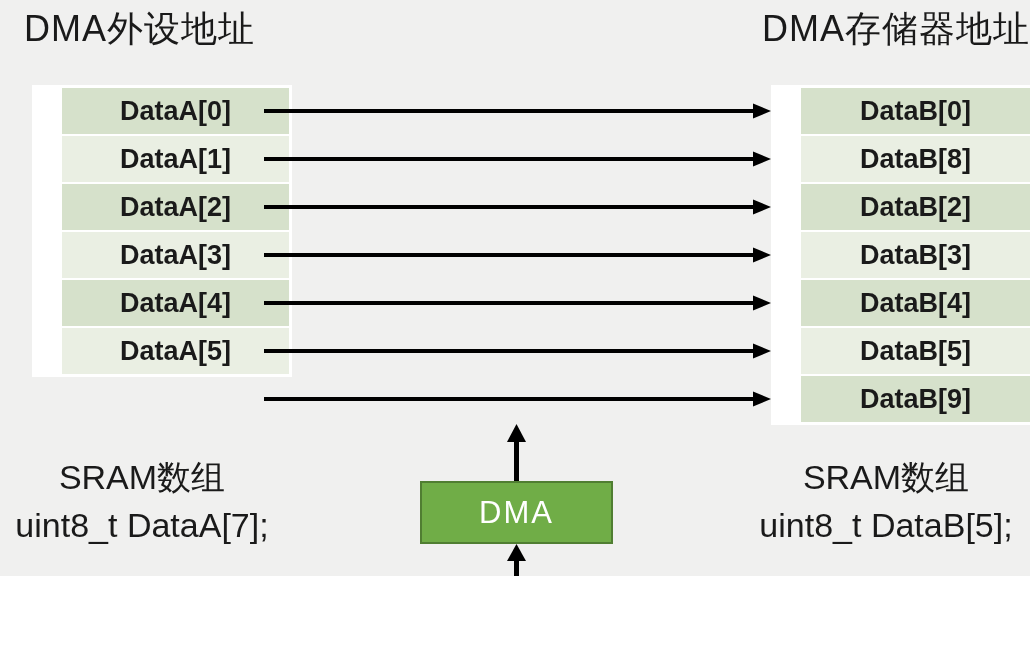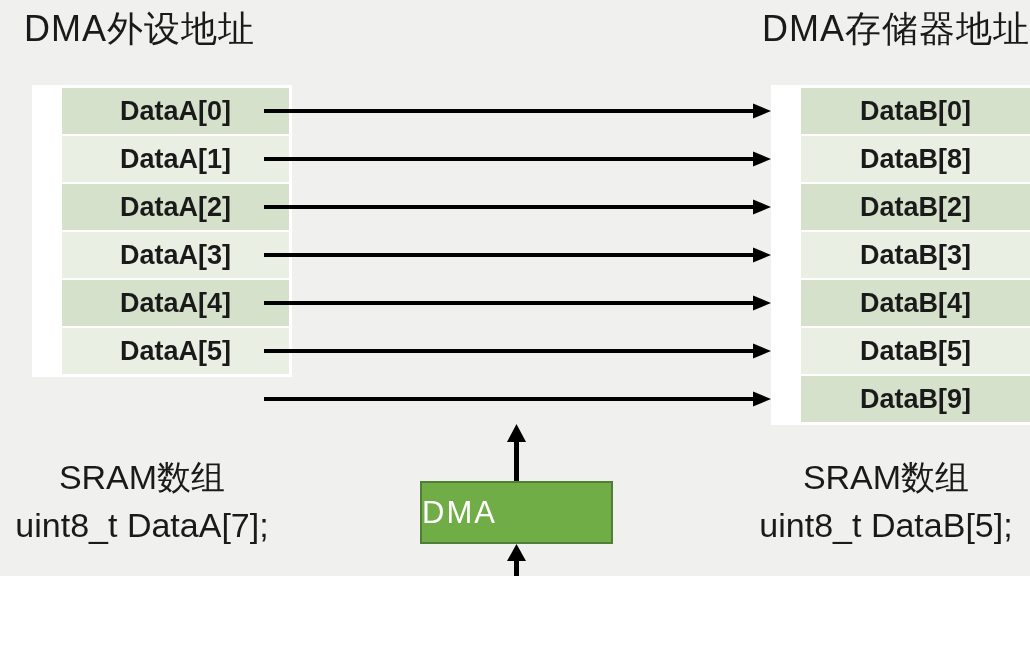--- a/index.html
+++ b/index.html
@@ -66,21 +66,21 @@
   .caption.right { left: 741px; }
   .green-box {
     position: absolute;
     left: 420px;
     width: 189px;
     background: var(--box-fill, #70ad47);
     border: 2px solid var(--box-border, #507e32);
     color: var(--box-text, #ffffff);
     display: flex;
     align-items: center;
-    justify-content: flex-start;
+    justify-content: center;
     font-weight: 300;
     letter-spacing: 2px;
   }
   #dma-box     { top: 481px; height: 59px; font-size: 31px; }
   #trigger-box { top: 598px; height: 60px; font-size: 39px; }
 </style>
 </head>
 <body>
 
 <div id="canvas" style="--bg: #f0f0ef; --row-dark: #d6e1cb; --row-light: #eaefe3; --table-border: #ffffff; --box-fill: #70ad47; --box-border: #507e32; --box-text: #ffffff; --text: #1a1a1a;">

